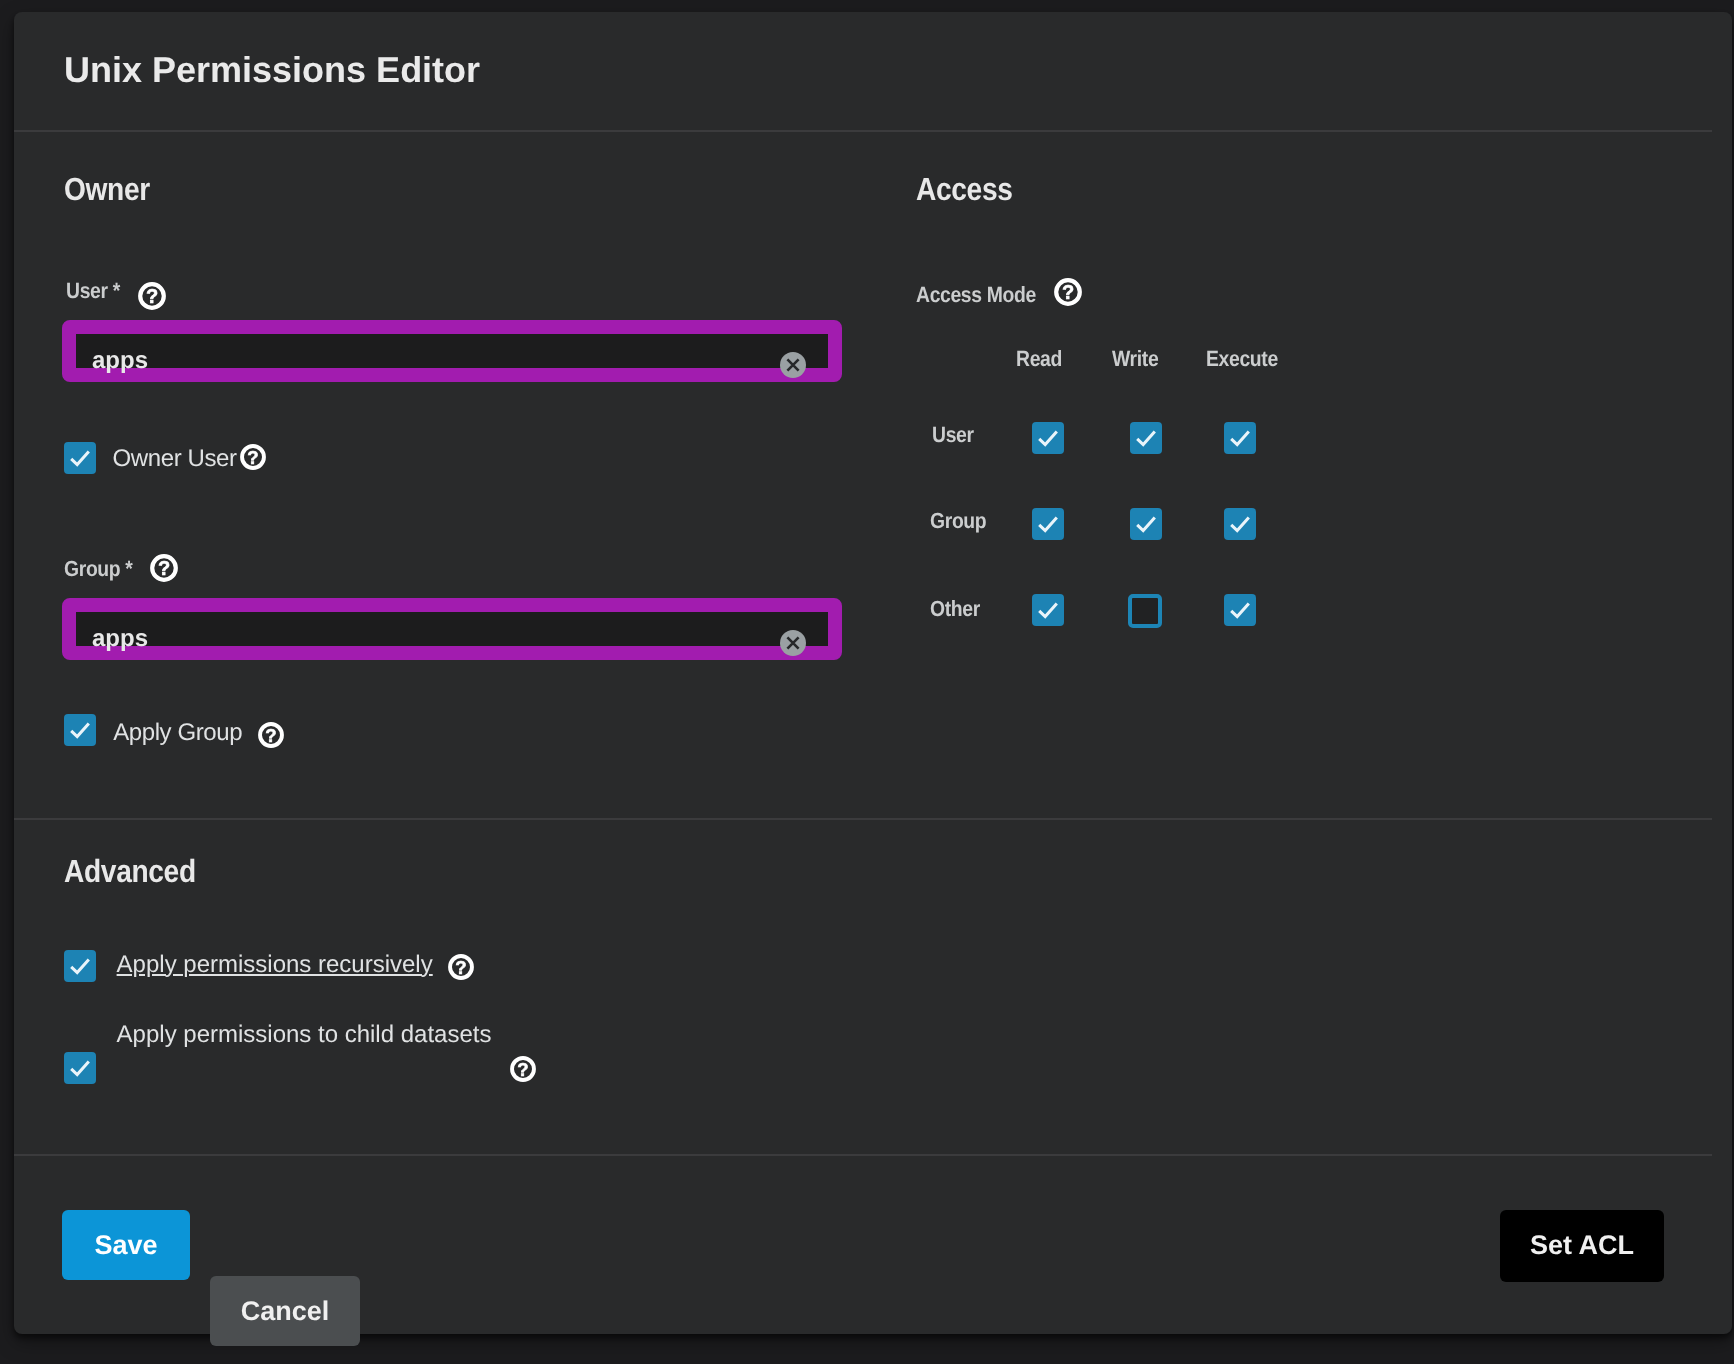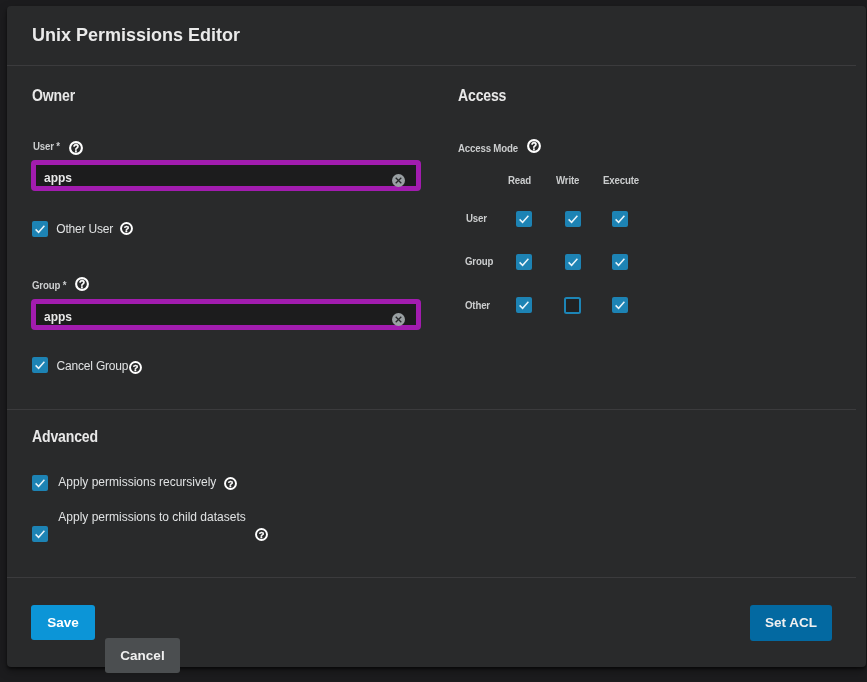--- a/index.html
+++ b/index.html
@@ -8,21 +8,21 @@
   #card { position:absolute; left:7px; top:6px; width:859px; height:661px;
     background:#292a2b; border-radius:4px; transform:translateZ(0);
     box-shadow:0 2px 3px rgba(0,0,0,0.55), 0 4px 10px rgba(0,0,0,0.35); }
   .abs { position:absolute; white-space:nowrap; }
   .hr { position:absolute; left:0; width:849px; height:1px; background:#3b3b3d; }
   .title { font-size:18px; font-weight:bold; color:#eaeaea; }
   .h2 { font-size:16px; font-weight:bold; color:#e8e8e8; transform:scaleX(0.88); transform-origin:0 50%; }
   .lbl { font-size:11px; font-weight:bold; color:#cbcdce; letter-spacing:-0.2px; transform:scaleX(0.88); transform-origin:0 50%; }
   .cblbl { font-size:12px; color:#e0e2e3; letter-spacing:-0.2px; }
   .input { position:absolute; width:390px; height:31px; filter:brightness(1); background:#1c1c1d;
-    border:5px solid #a21caf; border-radius:4px; }
+    border:7px solid #a21caf; border-radius:4px; }
   .ival { position:absolute; left:8px; top:5.5px; font-size:12px; font-weight:bold; color:#e8e8e8; }
   .cb { position:absolute; width:16px; height:16px; background:#1d83b4; border-radius:2px; }
   .cbu { position:absolute; width:17px; height:17px; background:#212223;
     border:2px solid #1d85b6; border-radius:2.5px; }
   .btn { position:absolute; height:35px; filter:brightness(1); border-radius:3px; color:#fff;
     font-size:13.5px; font-weight:bold; text-align:center; line-height:35px; }
 </style>
 </head>
 <body>
 <div id="card">
@@ -42,21 +42,21 @@
     <svg style="position:absolute; right:11px; top:8.5px;" width="13" height="13" viewBox="0 0 13 13">
       <circle cx="6.5" cy="6.5" r="6.5" fill="#9aa0a3"></circle>
       <path d="M3.7 3.7 L9.3 9.3 M9.3 3.7 L3.7 9.3" stroke="#26282a" stroke-width="1.3"></path>
     </svg>
   </div>
   <div class="cb" style="left:25px; top:215px;">
     <svg width="16" height="16" viewBox="0 0 16 16">
         <path d="M3.6 8.4 L6.6 11.3 L12.4 4.8" fill="none" stroke="#e9f4fa" stroke-width="1.5"></path>
       </svg>
   </div>
-  <div class="abs cblbl" style="left:49.3px; top:216px;">Other User</div>
+  <div class="abs cblbl" style="left:49.3px; top:216px;">Owner User</div>
   <svg class="abs" style="left:113px; top:216px;" width="13" height="13" viewBox="0 0 14 14">
     <circle cx="7" cy="7" r="5.9" fill="none" stroke="#fff" stroke-width="2.1"></circle>
     <text x="7" y="10.7" text-anchor="middle" font-size="10" font-weight="bold" fill="#fff" stroke="#fff" stroke-width="0.3" font-family="Liberation Sans">?</text>
   </svg>
 
   <div class="abs lbl" style="left:24.7px; top:272.6px;">Group *</div>
   <svg class="abs" style="left:68px; top:271px;" width="14" height="14" viewBox="0 0 14 14">
     <circle cx="7" cy="7" r="5.9" fill="none" stroke="#fff" stroke-width="2.1"></circle>
     <text x="7" y="10.7" text-anchor="middle" font-size="10" font-weight="bold" fill="#fff" stroke="#fff" stroke-width="0.3" font-family="Liberation Sans">?</text>
   </svg>
@@ -65,21 +65,21 @@
     <svg style="position:absolute; right:11px; top:8.5px;" width="13" height="13" viewBox="0 0 13 13">
       <circle cx="6.5" cy="6.5" r="6.5" fill="#9aa0a3"></circle>
       <path d="M3.7 3.7 L9.3 9.3 M9.3 3.7 L3.7 9.3" stroke="#26282a" stroke-width="1.3"></path>
     </svg>
   </div>
   <div class="cb" style="left:25px; top:351px;">
     <svg width="16" height="16" viewBox="0 0 16 16">
         <path d="M3.6 8.4 L6.6 11.3 L12.4 4.8" fill="none" stroke="#e9f4fa" stroke-width="1.5"></path>
       </svg>
   </div>
-  <div class="abs cblbl" style="left:49.6px; top:352.5px;">Cancel Group</div>
+  <div class="abs cblbl" style="left:49.6px; top:352.5px;">Apply Group</div>
   <svg class="abs" style="left:121.5px; top:354.5px;" width="13" height="13" viewBox="0 0 14 14">
     <circle cx="7" cy="7" r="5.9" fill="none" stroke="#fff" stroke-width="2.1"></circle>
     <text x="7" y="10.7" text-anchor="middle" font-size="10" font-weight="bold" fill="#fff" stroke="#fff" stroke-width="0.3" font-family="Liberation Sans">?</text>
   </svg>
 
   <div class="abs h2" style="left:450.5px; top:80.6px; letter-spacing:-0.2px;">Access</div>
   <div class="abs lbl" style="left:450.6px; top:135.7px;">Access Mode</div>
   <svg class="abs" style="left:519.8px; top:133.3px;" width="14" height="14" viewBox="0 0 14 14">
     <circle cx="7" cy="7" r="5.9" fill="none" stroke="#fff" stroke-width="2.1"></circle>
     <text x="7" y="10.7" text-anchor="middle" font-size="10" font-weight="bold" fill="#fff" stroke="#fff" stroke-width="0.3" font-family="Liberation Sans">?</text>
@@ -121,34 +121,34 @@
       </svg></div>
 
   <div class="hr" style="top:402.5px;"></div>
   <div class="abs h2" style="left:25.3px; top:421.6px; letter-spacing:-0.2px;">Advanced</div>
 
   <div class="cb" style="left:25px; top:469px;">
     <svg width="16" height="16" viewBox="0 0 16 16">
         <path d="M3.6 8.4 L6.6 11.3 L12.4 4.8" fill="none" stroke="#e9f4fa" stroke-width="1.5"></path>
       </svg>
   </div>
-  <div class="abs cblbl" style="left:51.3px; top:468.5px; letter-spacing:0;">Apply permissions recursively</div>
+  <div class="abs cblbl" style="left:51.3px; top:468.5px; letter-spacing:0;text-decoration:underline;">Apply permissions recursively</div>
   <svg class="abs" style="left:216.7px; top:471px;" width="13" height="13" viewBox="0 0 14 14">
     <circle cx="7" cy="7" r="5.9" fill="none" stroke="#fff" stroke-width="2.1"></circle>
     <text x="7" y="10.7" text-anchor="middle" font-size="10" font-weight="bold" fill="#fff" stroke="#fff" stroke-width="0.3" font-family="Liberation Sans">?</text>
   </svg>
 
   <div class="cb" style="left:25px; top:520px;">
     <svg width="16" height="16" viewBox="0 0 16 16">
         <path d="M3.6 8.4 L6.6 11.3 L12.4 4.8" fill="none" stroke="#e9f4fa" stroke-width="1.5"></path>
       </svg>
   </div>
   <div class="abs cblbl" style="left:51.3px; top:504px; letter-spacing:0;">Apply permissions to child datasets</div>
   <svg class="abs" style="left:247.5px; top:521.5px;" width="13" height="13" viewBox="0 0 14 14">
     <circle cx="7" cy="7" r="5.9" fill="none" stroke="#fff" stroke-width="2.1"></circle>
     <text x="7" y="10.7" text-anchor="middle" font-size="10" font-weight="bold" fill="#fff" stroke="#fff" stroke-width="0.3" font-family="Liberation Sans">?</text>
   </svg>
 
   <div class="hr" style="top:571px;"></div>
   <div class="btn" style="left:24px; top:599px; width:64px; background:#0c95d7;">Save</div>
   <div class="btn" style="left:98px; top:632px; width:75px; background:#4b4e50; color:#f0f0f0;">Cancel</div>
-  <div class="btn" style="left:743px; top:598.5px; width:82px; height:36px; line-height:36px; background:#0369a1; color:#f0f0f0;">Set ACL</div>
+  <div class="btn" style="left:743px; top:598.5px; width:82px; height:36px; line-height:36px; background:#000000; color:#f0f0f0;">Set ACL</div>
 </div>
 
 </body></html>

